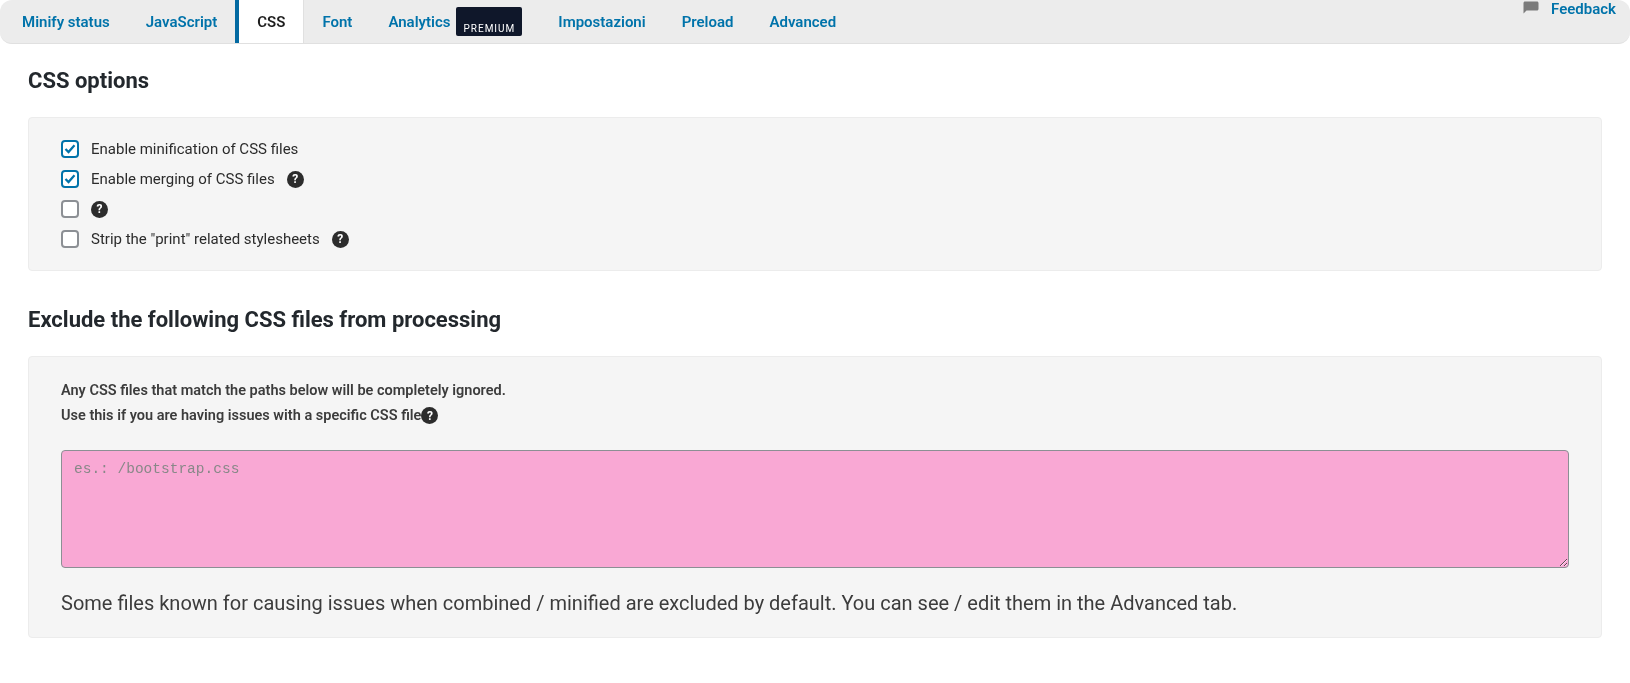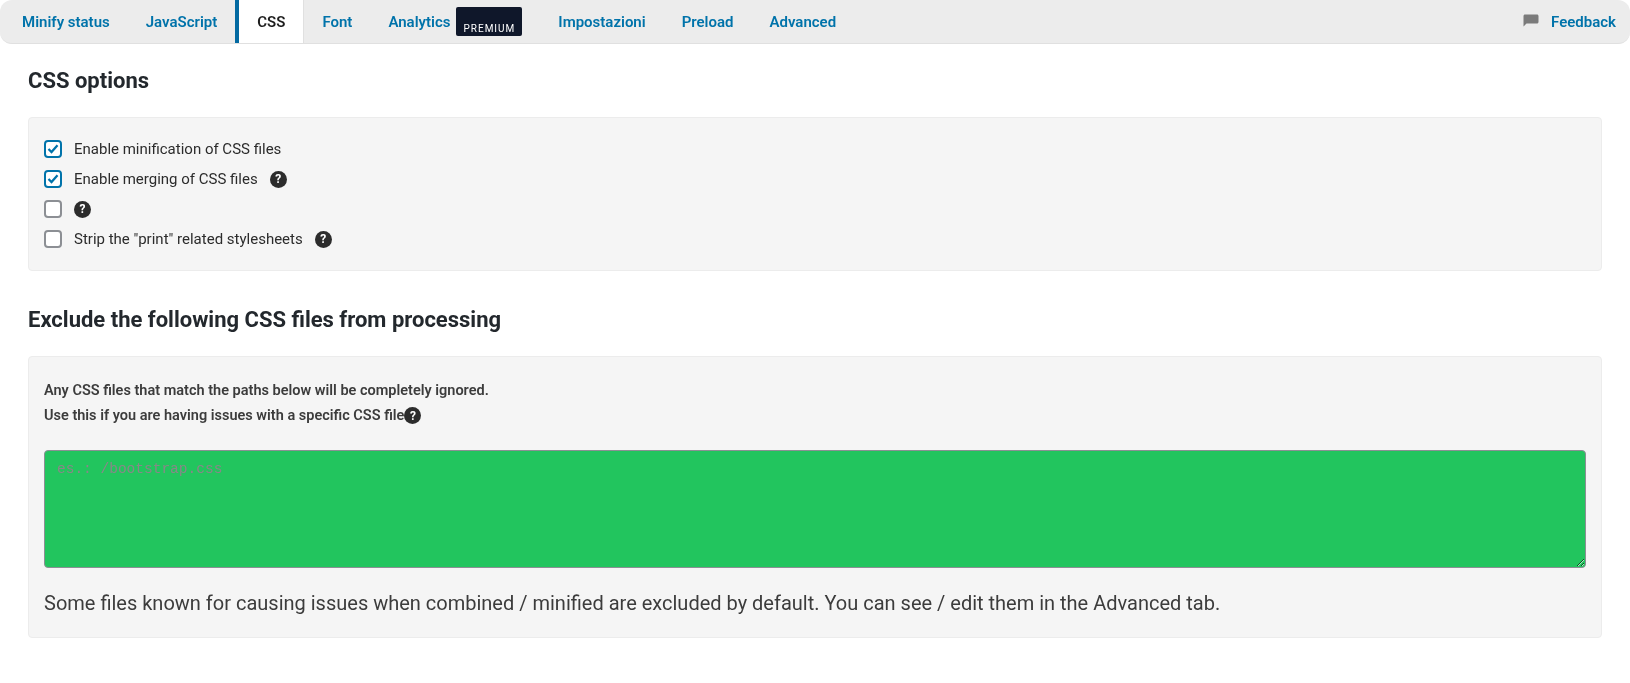--- a/index.html
+++ b/index.html
@@ -46,21 +46,20 @@
       color: #fff;
       font-size: 10px;
       font-weight: 400;
       letter-spacing: 1px;
       border-radius: 2px;
       vertical-align: middle;
     }
     .feedback-area {
       margin-left: auto;
       display: flex;
-      align-items: center;
       padding: 0 14px;
       gap: 11px;
       color: #0073aa;
       font-weight: 600;
       font-size: 15px;
       cursor: pointer;
       height: 100%;
     }
     .comment-icon {
       width: 18px;
@@ -73,21 +72,21 @@
     h2 {
       font-size: 22px;
       font-weight: 700;
       color: #23282d;
       margin-bottom: 24px;
     }
     .panel {
       background: #f5f5f5;
       border: 1px solid #ececec;
       border-radius: 4px;
-      padding: 22px 15px;
+      padding: 22px 32px;
       margin-bottom: 36px;
     }
     .option-row {
       display: flex;
       align-items: center;
       gap: 12px;
       margin-bottom: 12px;
       font-size: 15px;
       color: #2c2c2c;
     }
@@ -142,21 +141,21 @@
     textarea {
       width: 100%;
       height: 118px;
       border: 1px solid #8c8f94;
       border-radius: 4px;
       padding: 10px 12px;
       font-family: Menlo, Consolas, "Courier New", monospace;
       font-size: 14.5px;
       color: #555;
       resize: both;
-      background: #22c55e;
+      background: #f9a8d4;
     }
     textarea::placeholder { color: #888; }
     .panel-note {
       margin-top: 20px;
       font-size: 20px;
       color: #3c3c3c;
     }
   </style>
 </head>
 <body>

